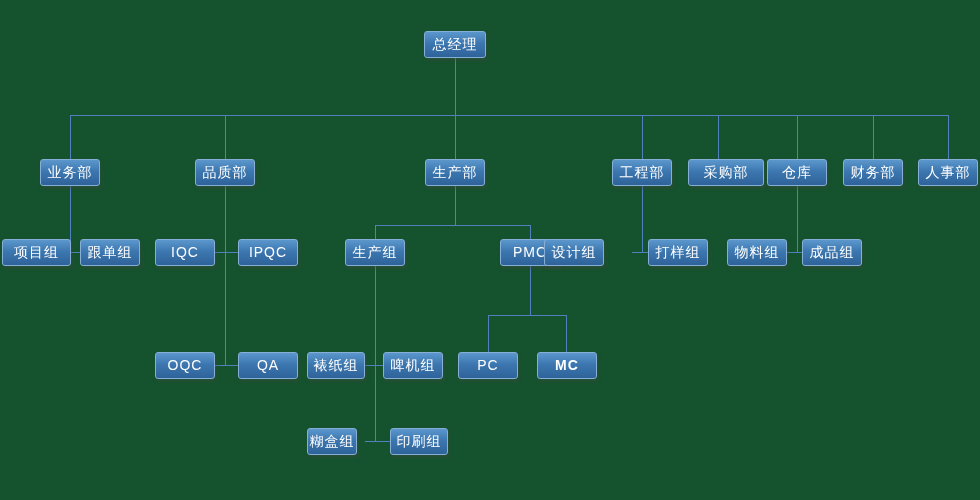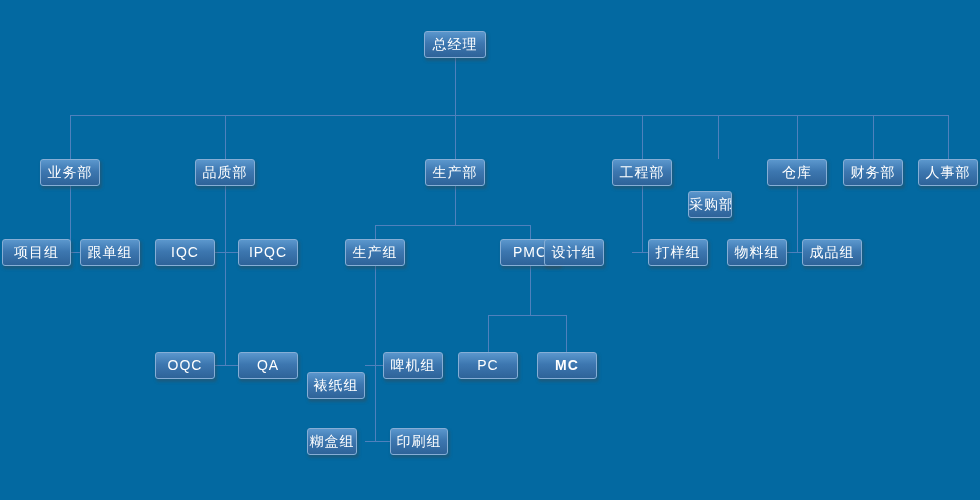--- a/index.html
+++ b/index.html
@@ -1,21 +1,21 @@
 <!DOCTYPE html>
 <html><head>
 <meta charset="utf-8">
 <style>
   * { margin:0; padding:0; box-sizing:border-box; }
   html,body { background:#ffffff; }
   body { font-family:"Liberation Sans", sans-serif; }
   .canvas {
     position:relative;
     width:980px; height:500px;
-    background:#0369a1;
+    background:#14532d;
     overflow:hidden;
     padding-left:24px;
   }
   .node {
     position:absolute;
     height:27px;
     line-height:25px;
     text-align:center;
     color:#ffffff;
     font-size:14px;
@@ -73,39 +73,39 @@
 
   <div class="line v" style="left:797px;top:186px;height:66px;"></div>
   <div class="line h" style="left:787px;top:252px;width:15px;"></div>
 
   <div class="node" style="left:424px;top:31px;width:62px;">总经理</div>
 
   <div class="node" style="left:40px;top:159px;width:60px;">业务部</div>
   <div class="node" style="left:195px;top:159px;width:60px;">品质部</div>
   <div class="node" style="left:425px;top:159px;width:60px;">生产部</div>
   <div class="node" style="left:612px;top:159px;width:60px;">工程部</div>
-  <div class="node" style="left:688px;top:159px;width:44px;margin-top:32px;">采购部</div>
+  <div class="node" style="left:688px;top:159px;width:76px;">采购部</div>
   <div class="node" style="left:767px;top:159px;width:60px;">仓库</div>
   <div class="node" style="left:843px;top:159px;width:60px;">财务部</div>
   <div class="node" style="left:918px;top:159px;width:60px;">人事部</div>
 
   <div class="node" style="left:2px;top:239px;width:69px;">项目组</div>
   <div class="node" style="left:80px;top:239px;width:60px;">跟单组</div>
   <div class="node" style="left:155px;top:239px;width:60px;">IQC</div>
   <div class="node" style="left:238px;top:239px;width:60px;">IPQC</div>
   <div class="node" style="left:345px;top:239px;width:60px;">生产组</div>
   <div class="node" style="left:500px;top:239px;width:60px;">PMC</div>
   <div class="node" style="left:544px;top:239px;width:60px;">设计组</div>
   <div class="node" style="left:648px;top:239px;width:60px;">打样组</div>
   <div class="node" style="left:727px;top:239px;width:60px;">物料组</div>
   <div class="node" style="left:802px;top:239px;width:60px;">成品组</div>
 
   <div class="node" style="left:155px;top:352px;width:60px;">OQC</div>
   <div class="node" style="left:238px;top:352px;width:60px;">QA</div>
-  <div class="node" style="left:307px;top:352px;width:58px;margin-top:20px;">裱纸组</div>
+  <div class="node" style="left:307px;top:352px;width:58px;">裱纸组</div>
   <div class="node" style="left:383px;top:352px;width:60px;">啤机组</div>
   <div class="node" style="left:458px;top:352px;width:60px;">PC</div>
   <div class="node" style="left:537px;top:352px;width:60px;font-weight:bold;">MC</div>
 
   <div class="node" style="left:307px;top:428px;width:50px;">糊盒组</div>
   <div class="node" style="left:390px;top:428px;width:58px;">印刷组</div>
 
 </div>
 
 </body></html>

